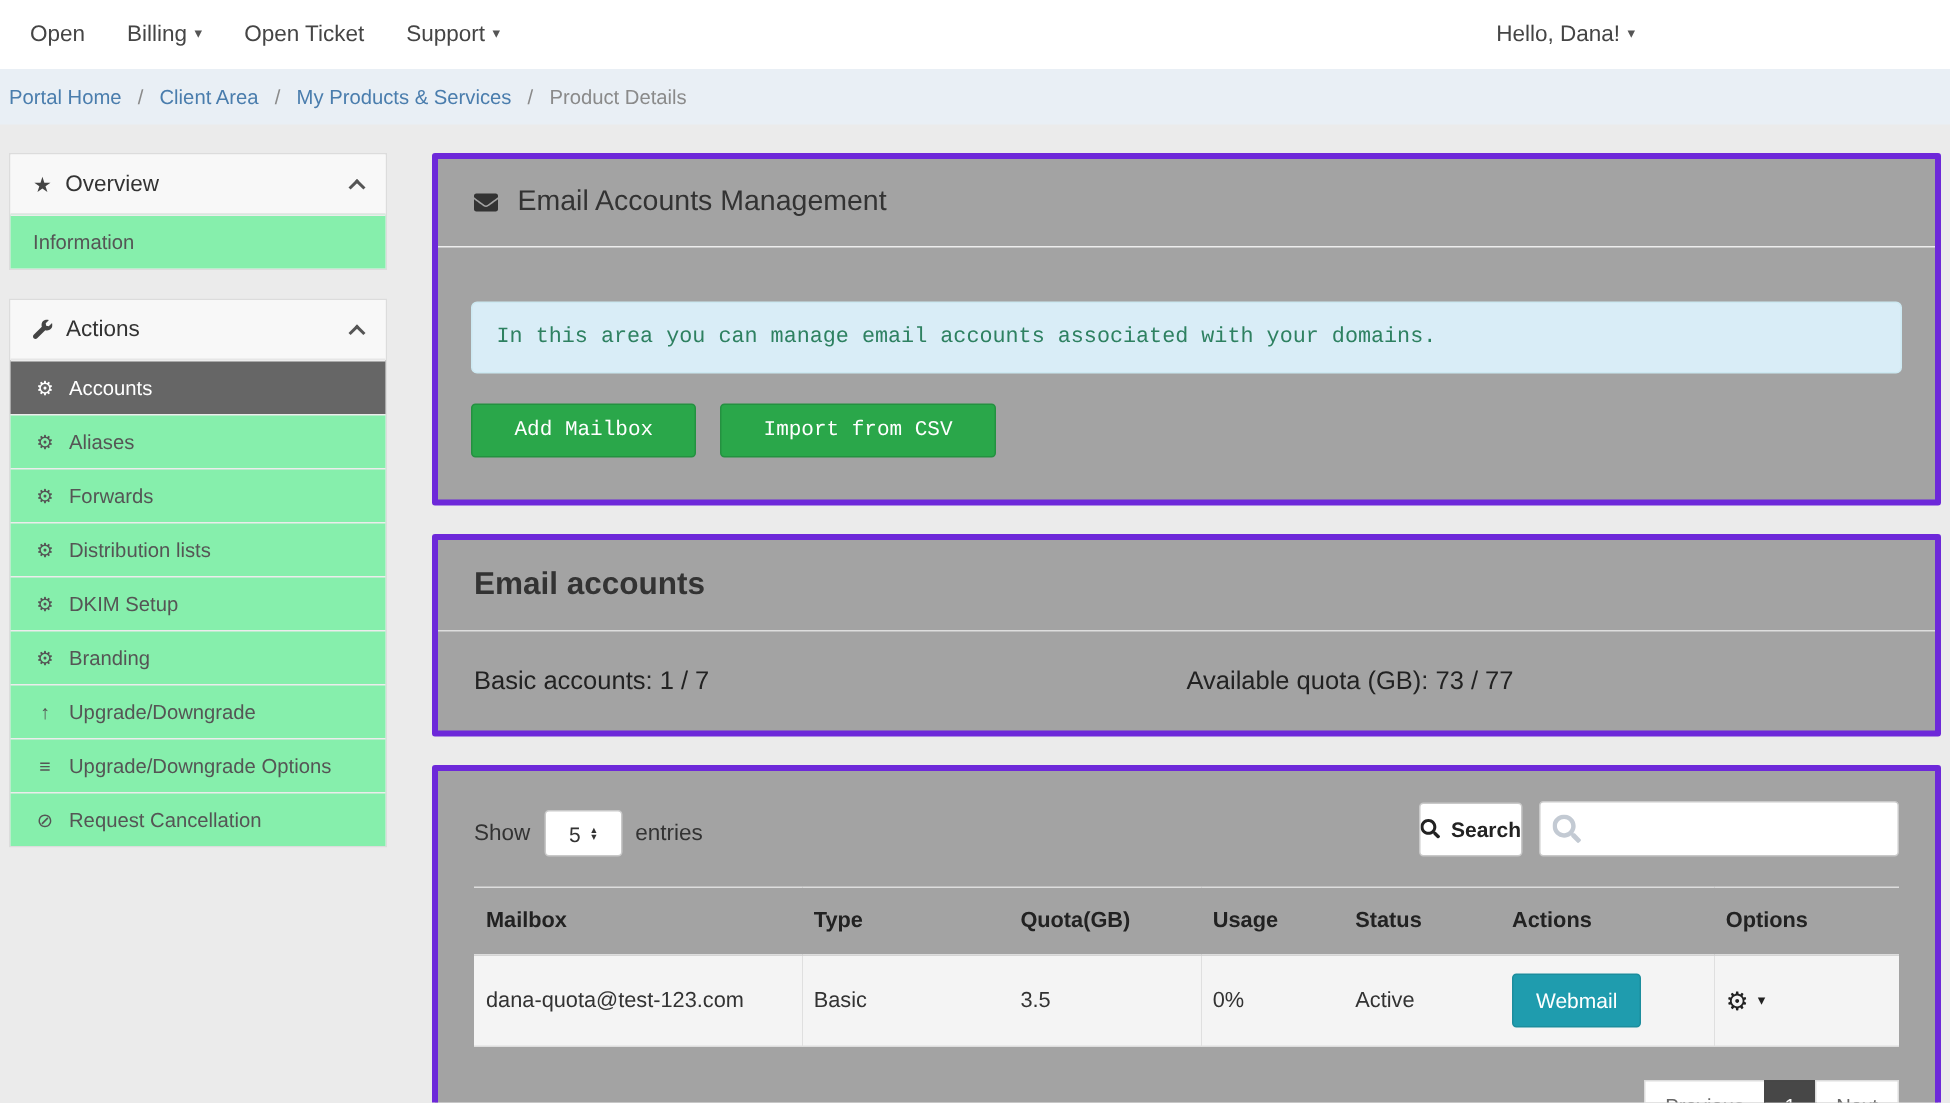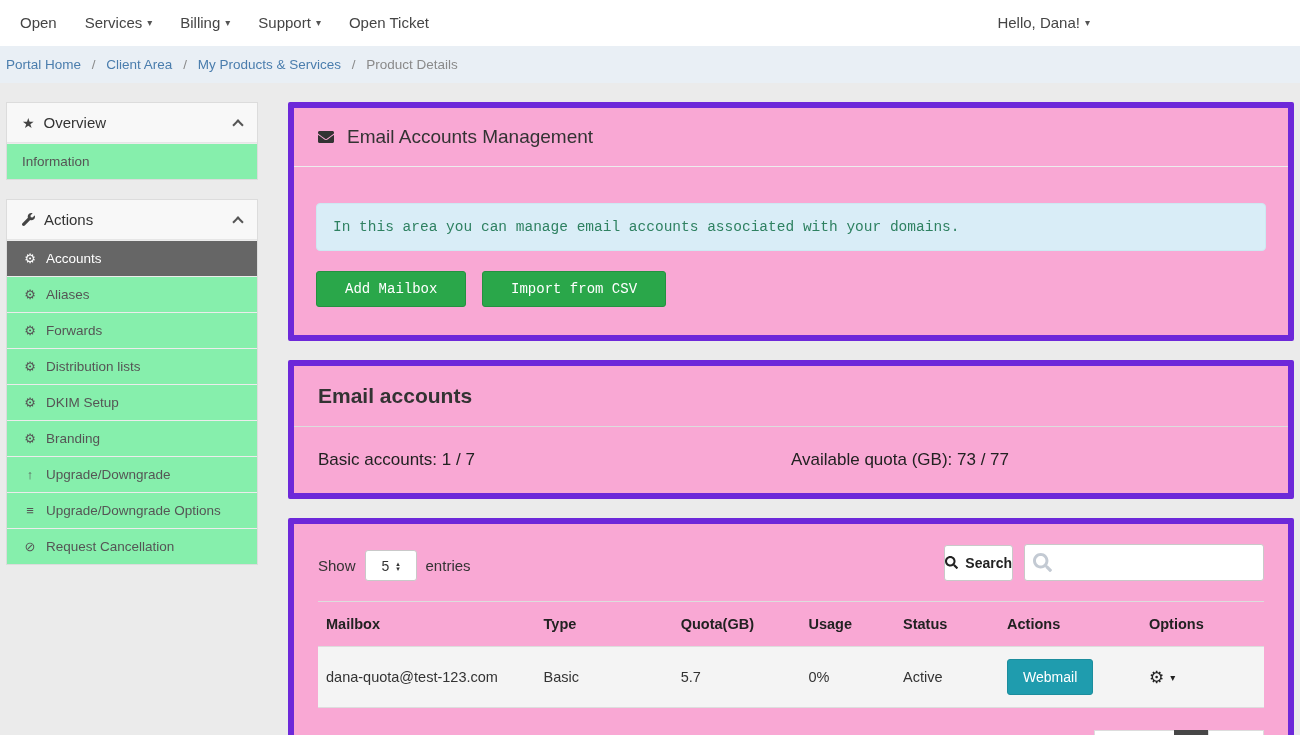--- a/index.html
+++ b/index.html
@@ -68,21 +68,21 @@
     border-top: 1px solid #ececec;
     cursor: pointer;
     background: #86efac;
   }
   .side-item:first-child { border-top: none; }
   .item-icon { margin-right: 8px; font-size: 13px; color: #555; width: 16px; text-align: center; }
   .side-item.active { background: #666; color: #fff; }
   .side-item.active .item-icon { color: #fff; }
 
   
-  .panel { background: #f9a8d4; border: 6px solid #6d28d9; border-radius: 2px; margin-bottom: 19px; }
+  .panel { background: #a3a3a3; border: 4px solid #6d28d9; border-radius: 2px; margin-bottom: 19px; }
   .panel-h1 {
     display: flex; align-items: center; gap: 11px;
     padding: 18px 22px;
     font-size: 19px; color: #333;
     border-bottom: 1px solid #ededed;
   }
   .panel-h1 svg { fill: #333; }
   .panel-body { padding: 20px 22px 28px 22px; font-family: Liberation Mono, monospace; }
 
   .alert-info {
@@ -169,29 +169,26 @@
     margin-left: -1px;
   }
   .page-btn.active { background: #474747; border-color: #474747; color: #fff; }
 </style>
 </head>
 <body>
 
 <nav class="navbar">
   <div class="nav-item">Open</div>
   <div class="nav-item">
-    <span>Services</span><span class="nav-caret">▾</span>
-  </div>
-  <div class="nav-item">
     <span>Billing</span><span class="nav-caret">▾</span>
   </div>
+  <div class="nav-item">Open Ticket</div>
   <div class="nav-item">
     <span>Support</span><span class="nav-caret">▾</span>
   </div>
-  <div class="nav-item">Open Ticket</div>
   <div class="nav-item nav-right">
     <span>Hello, Dana!</span><span class="nav-caret">▾</span>
   </div>
 </nav>
 
 <div class="breadcrumb-bar">
   <a class="crumb-link">Portal Home</a>
   <span class="crumb-sep">/</span>
   <a class="crumb-link">Client Area</a>
   <span class="crumb-sep">/</span>
@@ -332,21 +329,21 @@
               <th class="col-usage">Usage</th>
               <th class="col-status">Status</th>
               <th class="col-actions">Actions</th>
               <th class="col-options">Options</th>
             </tr>
           </thead>
           <tbody>
             <tr>
               <td>dana-quota@test-123.com</td>
               <td>Basic</td>
-              <td>5.7</td>
+              <td>3.5</td>
               <td>0%</td>
               <td>Active</td>
               <td>
                 <button class="btn btn-teal">Webmail</button>
               </td>
               <td>
                 <button class="options-toggle">
                   <span>⚙</span>
                   <span class="caret">▾</span>
                 </button>

